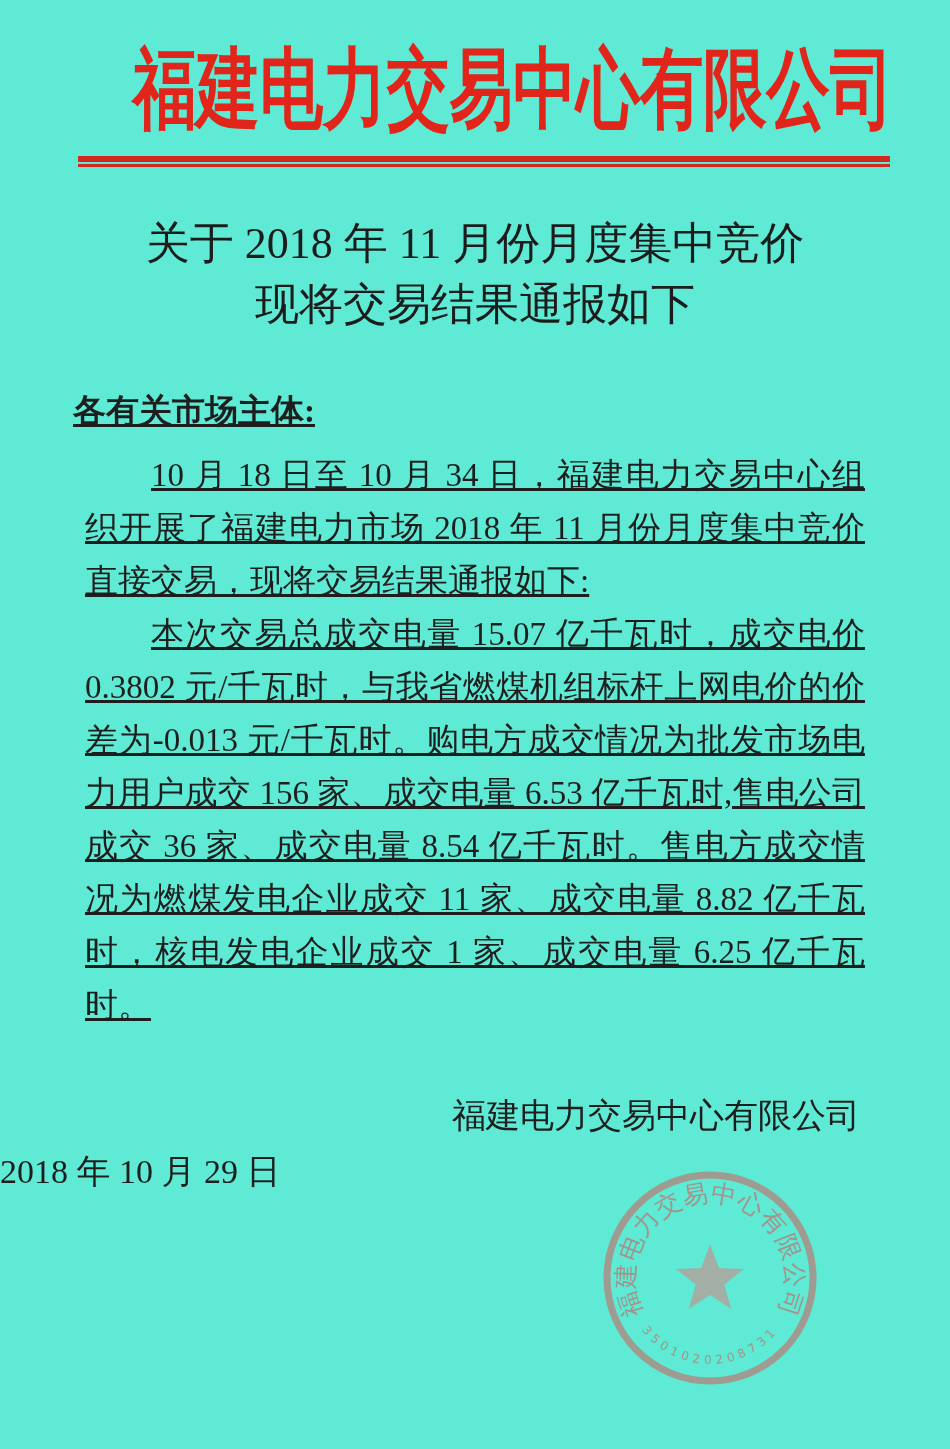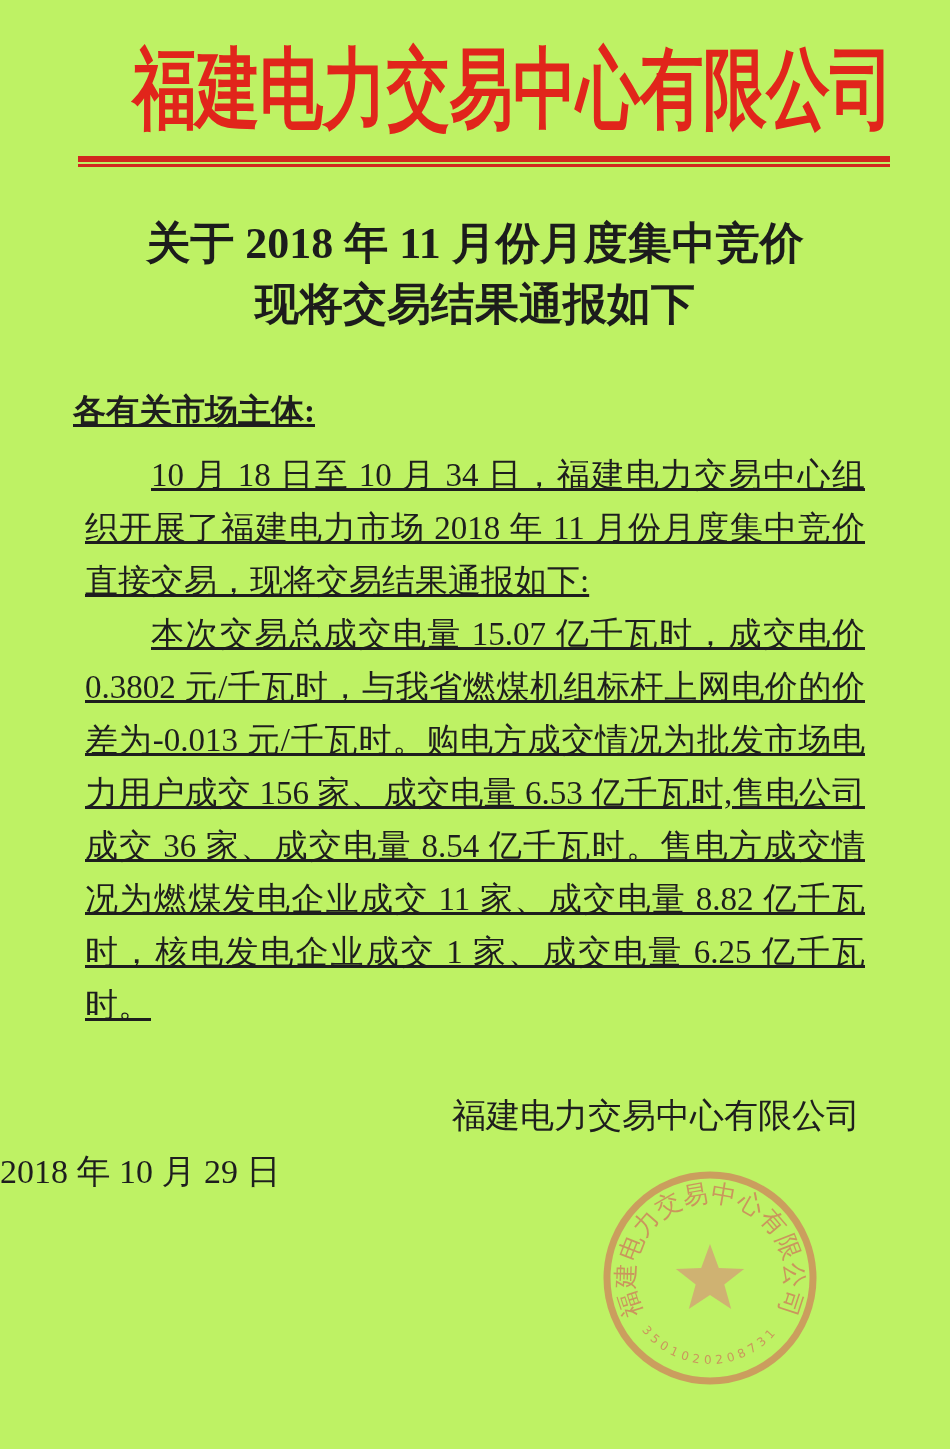--- a/index.html
+++ b/index.html
@@ -2,21 +2,21 @@
 <html><head>
 <meta charset="utf-8">
 <style>
   * { margin: 0; padding: 0; box-sizing: border-box; }
   html, body { background: #e9e9e9; }
   .page {
     position: relative;
     width: 950px;
     height: 1449px;
     margin: 0 auto;
-    background: #bef264;
+    background: #5eead4;
     overflow: hidden;
     font-family: "Liberation Serif", "DejaVu Serif", serif;
     color: #1f1f1f;
   }
   .letterhead {
     margin-top: 34px;
     text-align: center;
     font-size: 88px;
     font-weight: bold;
     line-height: 112px;
@@ -28,21 +28,21 @@
   .red-rule {
     margin: 10px 60px 0 78px;
     height: 11px;
     border-top: 6px solid;
     border-bottom: 3px solid;
   }
   .doc-title {
     margin-top: 46px;
     text-align: center;
     font-size: 44px;
-    font-weight: bold;
+    font-weight: normal;
     line-height: 61px;
     color: #1c1c1c;
   }
   .content {
     margin: 50px 85px 0 85px;
     font-size: 33px;
     line-height: 53px;
     text-align: justify;
     text-justify: inter-ideograph;
     color: #1e1e1e;

